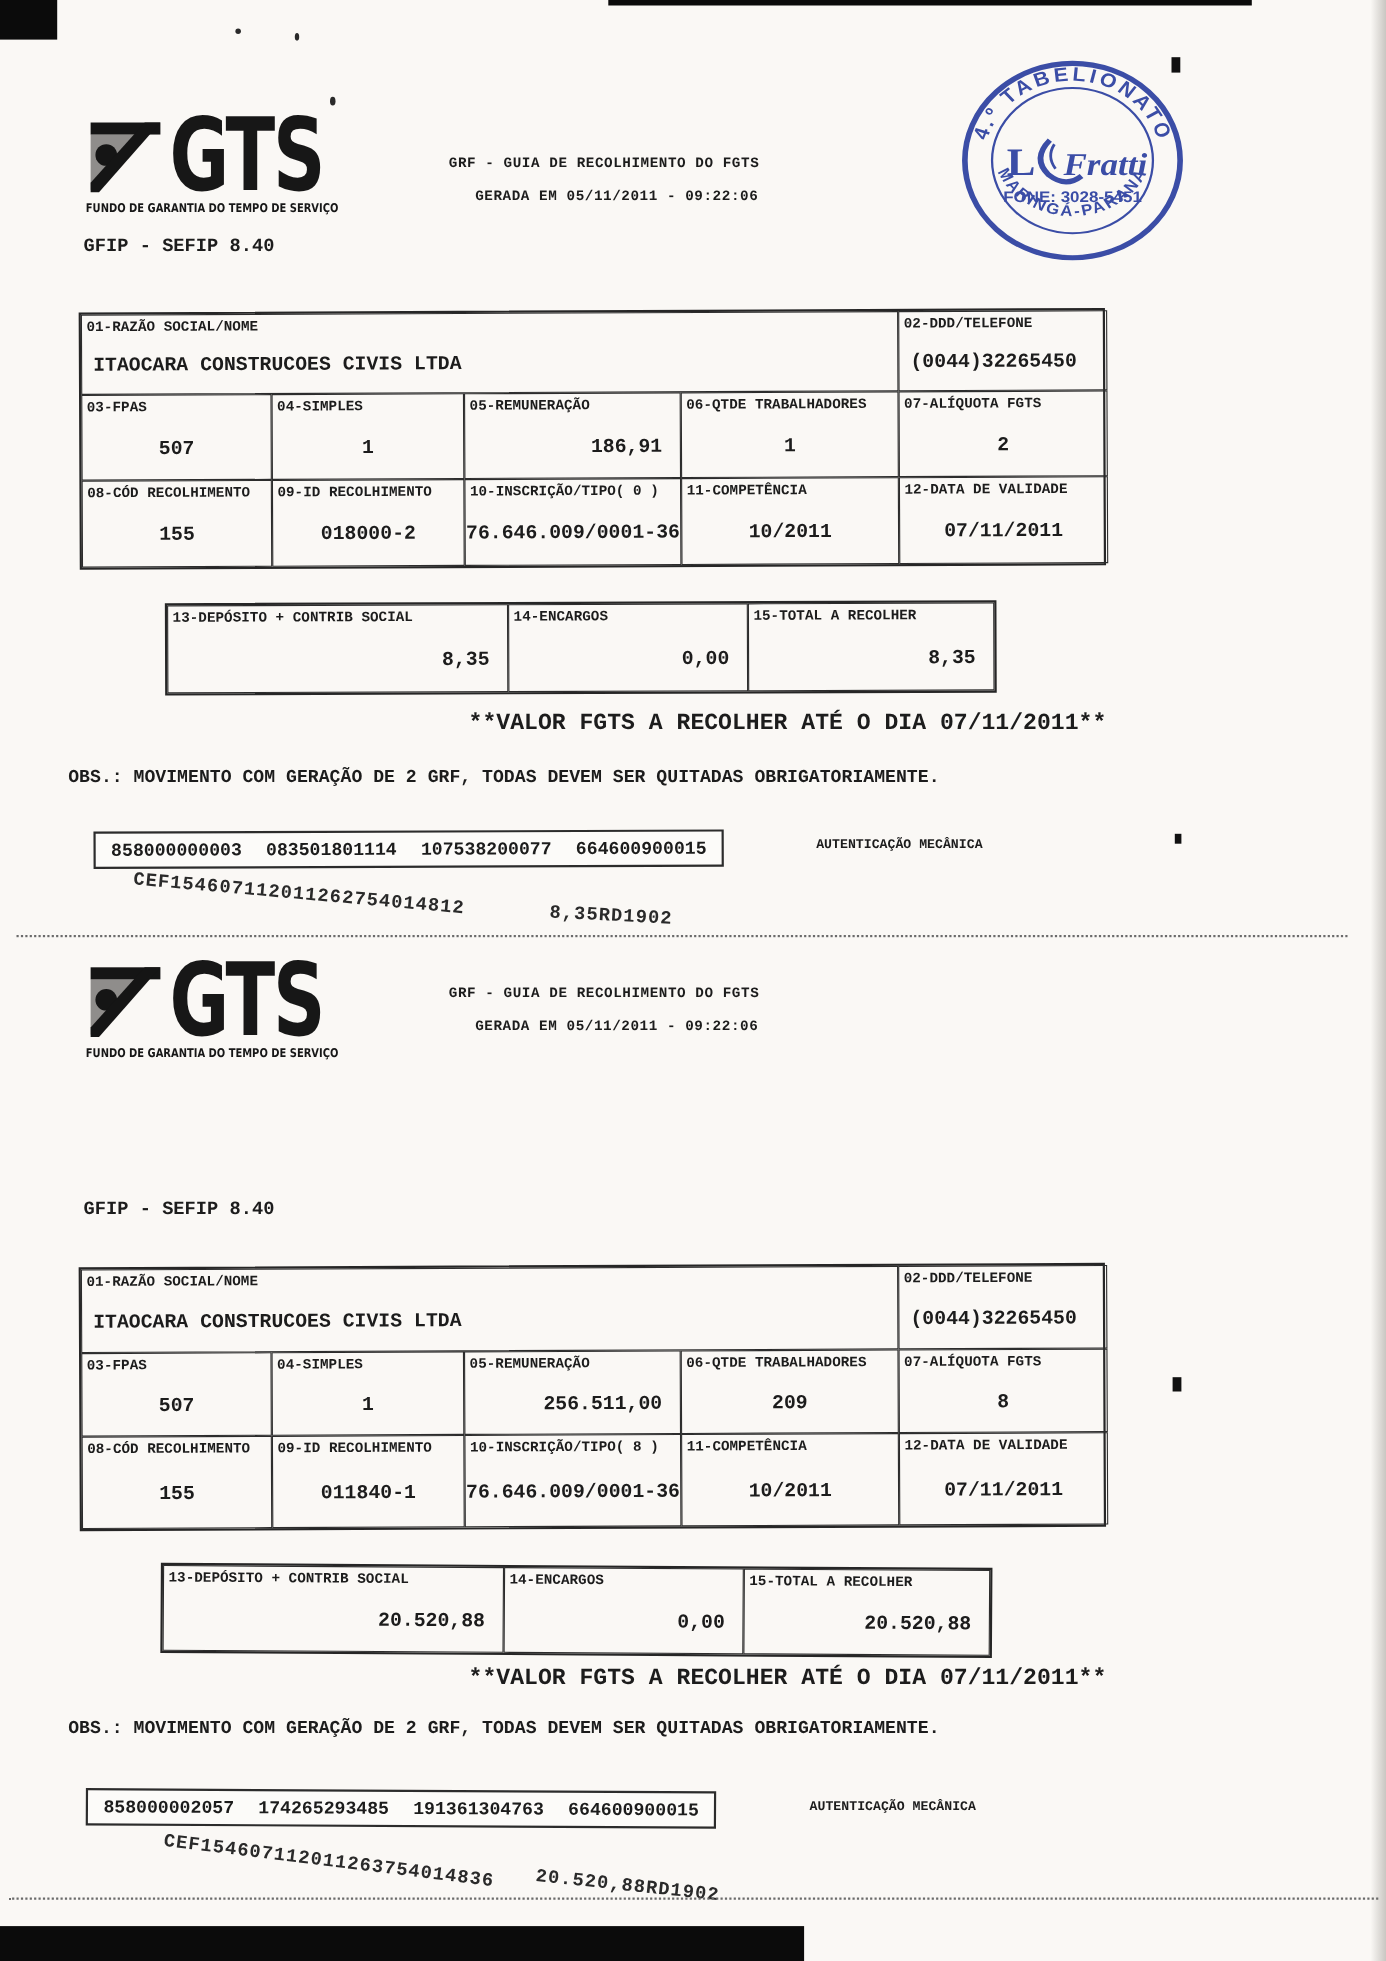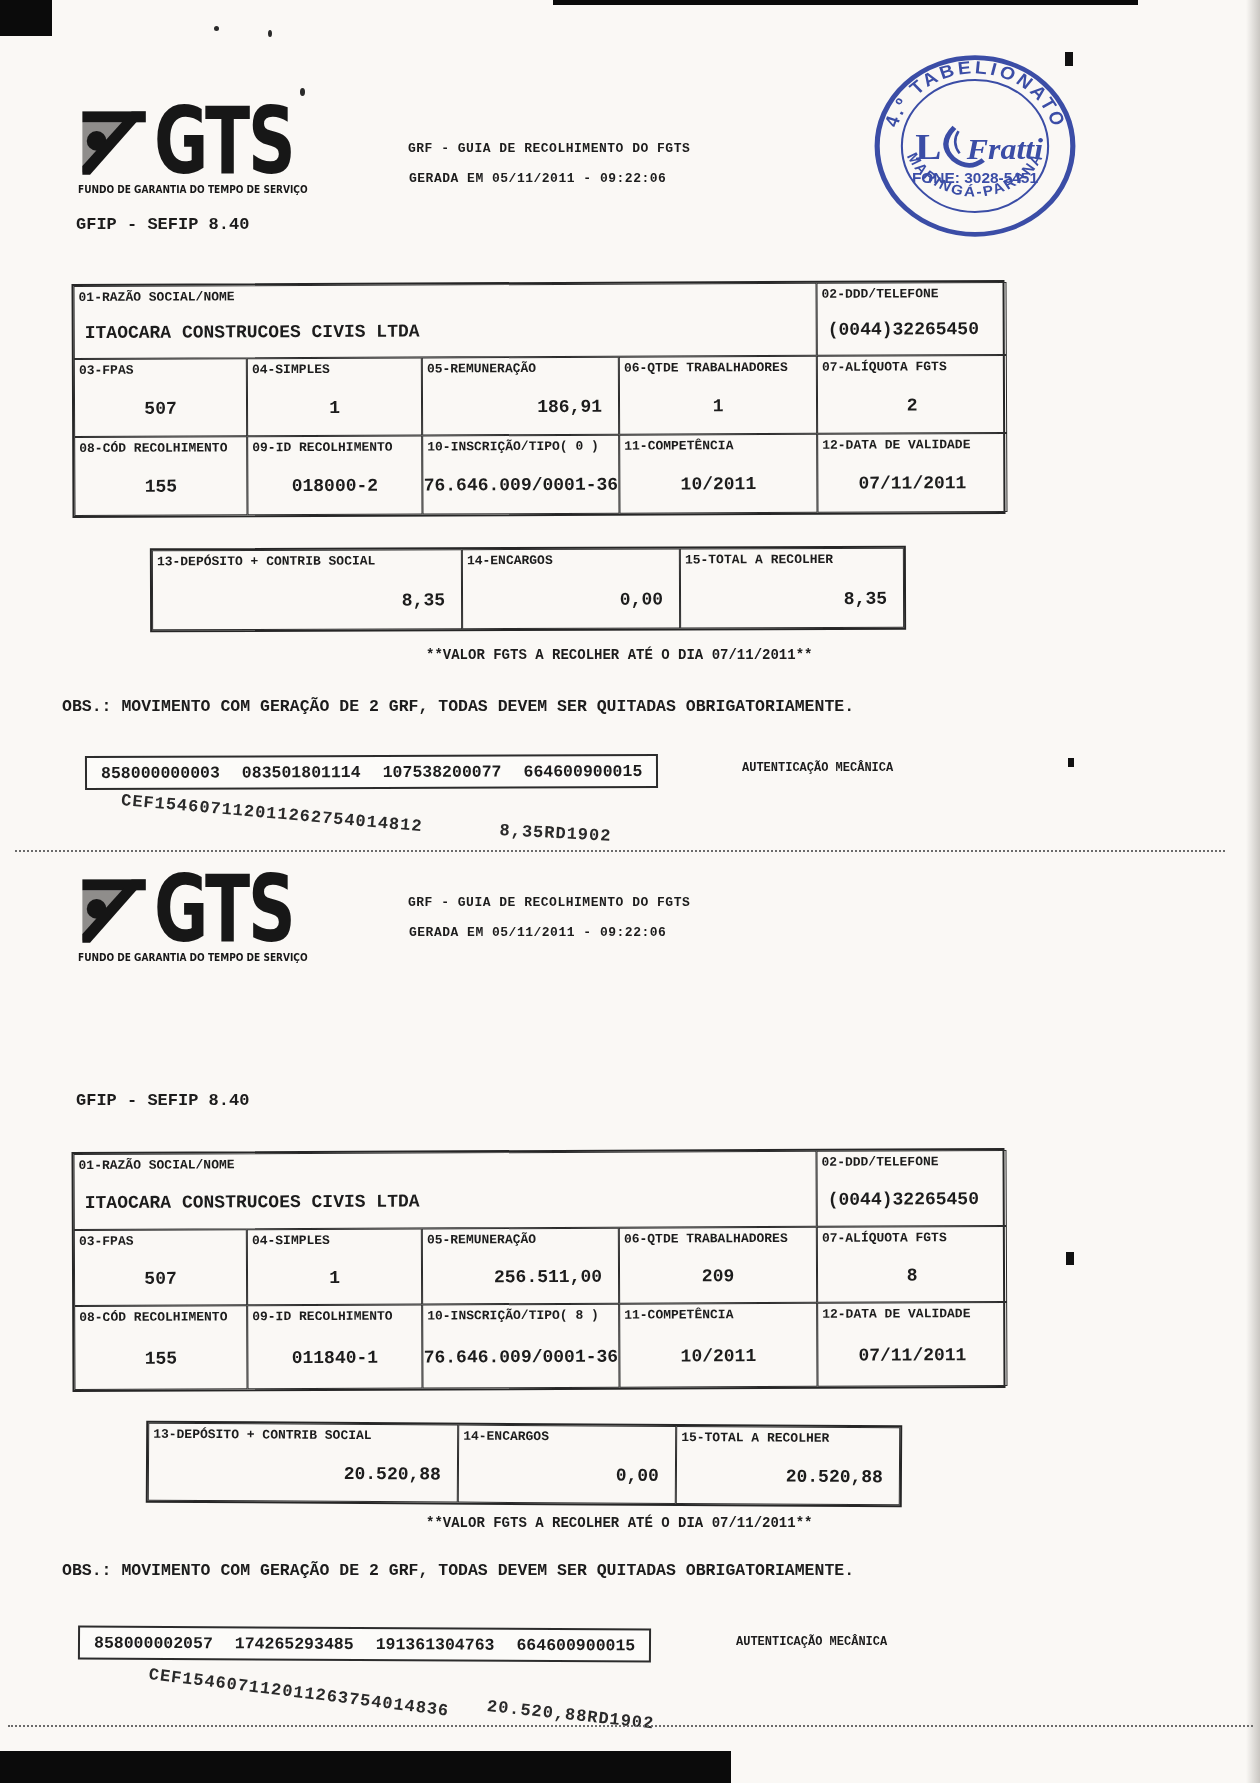--- a/index.html
+++ b/index.html
@@ -14,21 +14,21 @@
   .s1 .logo{top:50px}.s2 .logo{top:28px}
   .logo-row{display:flex;align-items:flex-end;gap:6px;height:72px;}
   .logo-mark{width:70px;height:70px;flex:0 0 auto;}
   .logo-letters{display:inline-block;font-family:"DejaVu Sans",sans-serif;font-weight:800;
         font-size:92px;line-height:70px;letter-spacing:-3px;color:#171717;
         transform:scaleX(0.72);transform-origin:left bottom;white-space:nowrap;}
   .logo-sub{font-family:"DejaVu Sans",sans-serif;font-weight:700;font-size:11px;margin-top:6px;
         white-space:nowrap;transform:scaleX(0.82);transform-origin:left;color:#171717;}
 
   .title1,.title2{position:absolute;font-size:13px;font-weight:700;letter-spacing:0.5px;white-space:nowrap;}
-  .title1{left:408px}.title2{left:409px}
+  .title1{left:408px}.title2{left:432px}
   .s1 .title1{top:86px}.s1 .title2{top:116px}
   .s2 .title1{top:50px}.s2 .title2{top:80px}
   .gfip{position:absolute;left:76px;font-size:17px;font-weight:700;white-space:nowrap;}
   .s1 .gfip{top:160px}.s2 .gfip{top:246px}
 
   .stamp{position:absolute;left:872px;top:-2px;width:206px;height:186px;opacity:0.92;}
 
   
   .table1{position:absolute;left:72px;width:933px;display:grid;
         grid-template-columns:173px 175px 197px 198px 190px;
@@ -41,21 +41,21 @@
   .val{flex:1;display:flex;align-items:center;justify-content:center;font-size:18px;font-weight:700;white-space:nowrap;}
   .val.left{justify-content:flex-start;padding-left:10px;}
   .val.right{justify-content:flex-end;padding-right:16px;}
 
   
   .table2{position:absolute;display:grid;grid-template-columns:310px 218px 224px;
         border:2px solid #262626;box-sizing:border-box;}
   .s1 .table2{left:150px;top:492px;grid-template-rows:80px;transform:rotate(-0.2deg);}
   .s2 .table2{left:146px;top:578px;grid-template-rows:78px;transform:rotate(0.35deg);}
 
-  .valor{position:absolute;font-size:14px;font-weight:700;white-space:nowrap;}
+  .valor{position:absolute;font-size:21px;font-weight:700;white-space:nowrap;}
   .s1 .valor{left:426px;top:592px}.s2 .valor{left:426px;top:670px}
   .obs{position:absolute;left:62px;font-size:16.5px;font-weight:700;white-space:nowrap;}
   .s1 .obs{top:642px}.s2 .obs{top:716px}
 
   .barcode-box{position:absolute;height:30px;border:2px solid #2c2c2c;display:flex;align-items:center;
         gap:22px;padding:0 14px;font-size:16.5px;font-weight:700;white-space:nowrap;background:rgba(255,255,255,0.4);}
   .s1 .barcode-box{left:85px;top:700px;transform:rotate(-0.2deg);}
   .s2 .barcode-box{left:78px;top:782px;transform:rotate(0.3deg);}
   .auth-label{position:absolute;font-size:12px;font-weight:700;white-space:nowrap;}
   .s1 .auth-label{left:742px;top:706px}.s2 .auth-label{left:736px;top:790px}

